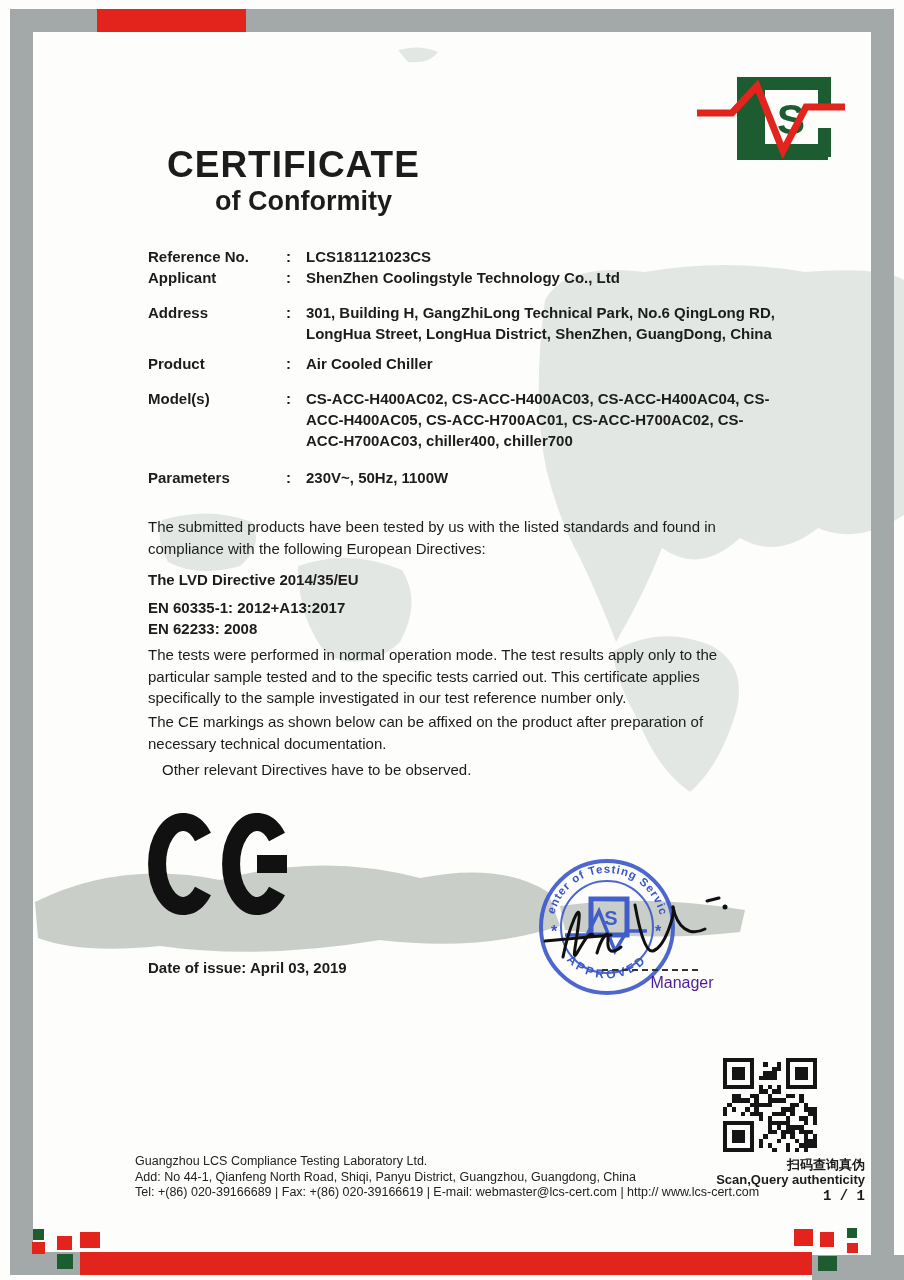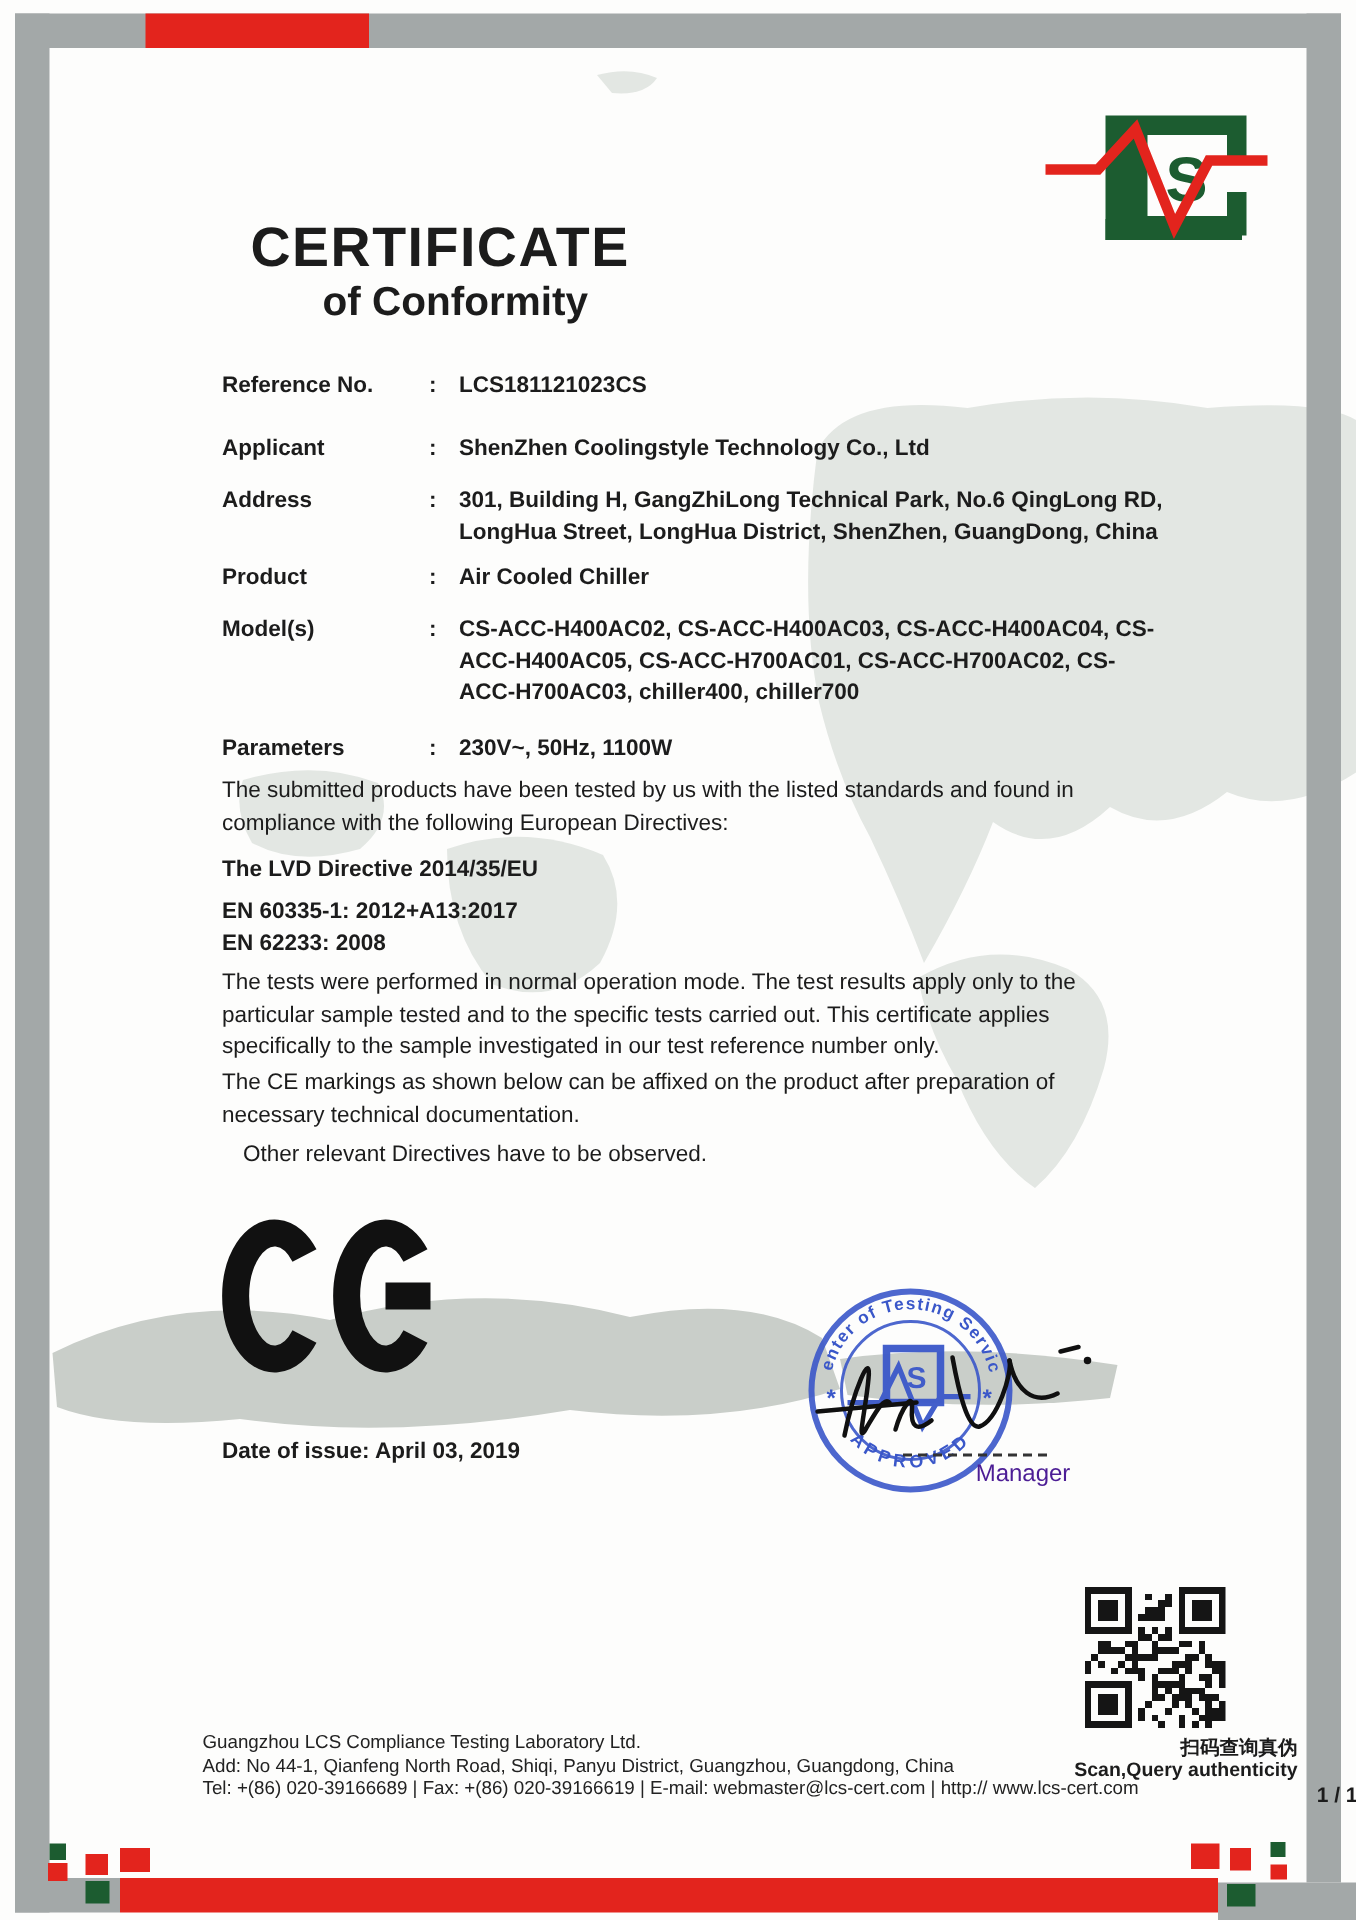--- a/index.html
+++ b/index.html
@@ -17,21 +17,21 @@
   .sq{position:absolute;z-index:3;}
   .sq.red{background:#e3241d;}
   .sq.green{background:#1c5c30;}
   
   .title{position:absolute;left:167px;top:144px;font-size:37px;font-weight:bold;letter-spacing:1px;z-index:4;}
   .subtitle{position:absolute;left:167px;top:186px;font-size:27px;font-weight:bold;z-index:4;margin-left:48px;}
   
   .fields{position:absolute;left:148px;top:246px;width:630px;z-index:4;}
   .frow{display:grid;grid-template-columns:138px 20px 1fr;font-size:15px;font-weight:bold;line-height:21px;}
   .frow .colon{text-align:left;}
-  .mb21{margin-bottom:21px}.mb14{margin-bottom:14px}.mb9{margin-bottom:9px}.mb16{margin-bottom:16px}
+  .mb21{}.mb14{margin-bottom:14px}.mb9{margin-bottom:9px}.mb16{margin-bottom:16px}
   
   .para{position:absolute;left:148px;font-size:15px;line-height:21.5px;z-index:4;}
   .bold{font-weight:bold;}
   
   .footer{position:absolute;left:135px;top:1154px;font-size:12.5px;line-height:15.5px;color:#222;z-index:4;}
   .qr-caption{position:absolute;width:190px;text-align:right;font-weight:bold;z-index:4;}
   .dash-line{position:absolute;left:602px;top:969px;width:96px;border-top:2px dashed #333;z-index:6;}
   .manager{position:absolute;left:626px;top:974px;width:112px;text-align:center;font-size:16px;color:#4c1d95;z-index:6;}
   svg{display:block;}
 </style>
@@ -390,21 +390,21 @@
         <rect x="5" y="20" width="1" height="1" fill="#151515"></rect>
         <rect x="6" y="20" width="1" height="1" fill="#151515"></rect>
         <rect x="11" y="20" width="1" height="1" fill="#151515"></rect>
         <rect x="14" y="20" width="1" height="1" fill="#151515"></rect>
         <rect x="16" y="20" width="1" height="1" fill="#151515"></rect>
         <rect x="18" y="20" width="1" height="1" fill="#151515"></rect>
       </svg>
   </div>
   <div class="qr-caption" style="left:675px;top:1156px;font-size:13px;">扫码查询真伪</div>
   <div class="qr-caption" style="left:675px;top:1172px;font-size:13px;">Scan,Query authenticity</div>
-  <div class="qr-caption" style="left:715px;top:1188px;font-size:14px;">1 / 1</div>
+  <div class="qr-caption" style="left:675px;top:1188px;font-size:14px;font-family:Liberation Mono, monospace;">1 / 1</div>
 
   <div class="footer">
     <div>Guangzhou LCS Compliance Testing Laboratory Ltd.</div>
     <div>Add: No 44-1, Qianfeng North Road, Shiqi, Panyu District, Guangzhou, Guangdong, China</div>
     <div>Tel: +(86) 020-39166689  |  Fax: +(86) 020-39166619   |  E-mail: webmaster@lcs-cert.com  |  http:// www.lcs-cert.com</div>
   </div>
 
 </div>
 
 </body></html>

